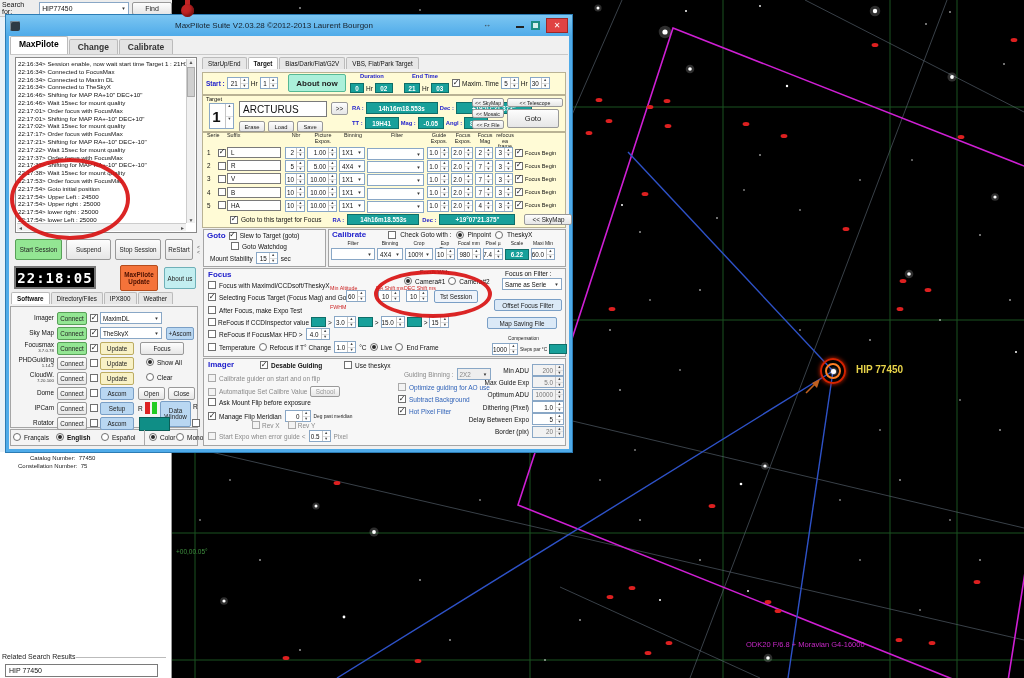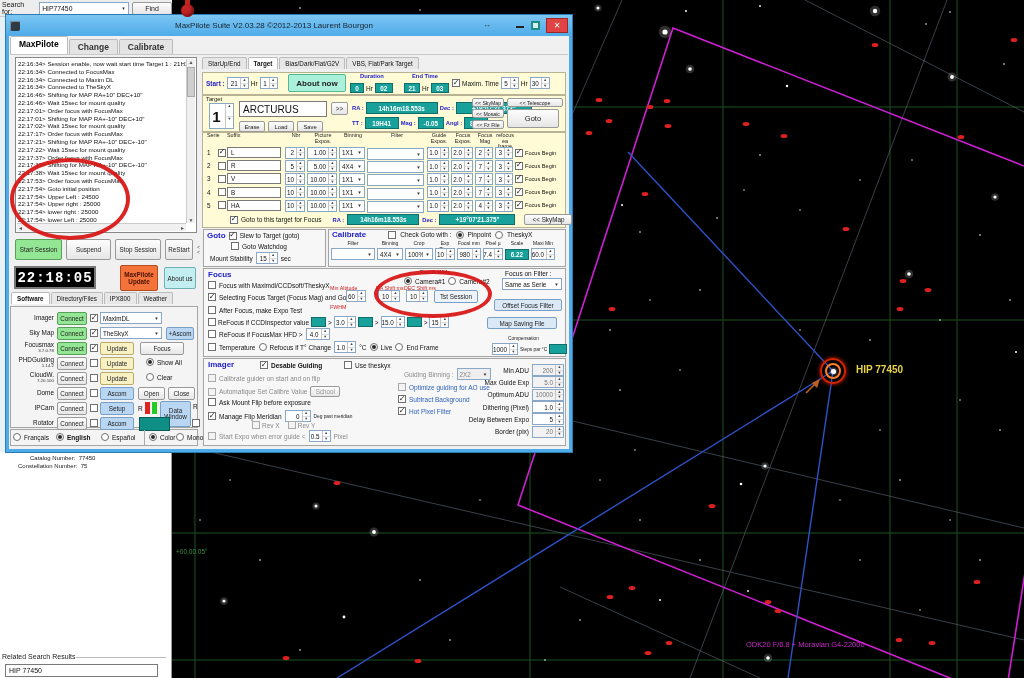--- a/index.html
+++ b/index.html
@@ -221,21 +221,21 @@
       <circle cx="635" cy="450" r="0.7" fill="#fff"></circle>
       <circle cx="545" cy="660" r="0.8" fill="#fff"></circle>
     </svg>
 
   <div class="abs" style="left:820px;top:358px;width:26px;height:26px;z-index:2;">
     <div class="marker" style="left:0;top:0;width:26px;height:26px;border:2px solid #d42300;box-shadow:0 0 4px #d42300;"></div>
     <div class="marker" style="left:5px;top:5px;width:16px;height:16px;border:2px solid #ff8026;"></div>
     <div class="marker" style="left:10.5px;top:10.5px;width:5px;height:5px;background:#fff;box-shadow:0 0 3px #fff;"></div>
   </div>
   <div class="abs" id="hiplabel" style="left:856px;top:364px;z-index:2;">HIP 77450</div>
-  <div class="abs" id="scopelabel" style="left:746px;top:640px;z-index:2;">ODK20 F/6.8 + Moravian G4-22000</div>
+  <div class="abs" id="scopelabel" style="left:746px;top:640px;z-index:2;">ODK20 F/6.8 + Moravian G4-16000</div>
   <div class="abs" style="left:176px;top:545px;z-index:2;">
     <span id="coordlabel">+00,00.05°</span>
   </div>
 
   <div class="abs" style="left:0;top:0;width:172px;height:17px;background:#ededed;border-bottom:1px solid #c8c8c8;z-index:10;display:flex;align-items:center;gap:3px;padding-left:2px;box-sizing:border-box;">
     <span style="font-size:7px;">Search for:</span>
     <span class="dd" style="width:90px;height:13px;">
       <b style="font-size:6.8px;">HIP77450</b>
         <i>▼</i>
     </span>
@@ -301,21 +301,21 @@
   </div>
 
   <div class="abs" style="left:15px;top:239px;z-index:11;display:flex;gap:4px;">
     <span class="sbtn greenb" style="width:47px;height:21px;">Start Session</span>
     <span class="sbtn" style="width:45px;height:21px;">Suspend</span>
     <span class="sbtn" style="width:46px;height:21px;">Stop Session</span>
     <span class="sbtn" style="width:28px;height:21px;">ReStart</span>
     <span style="font-size:5px;line-height:5px;color:#555;display:flex;flex-direction:column;justify-content:center;">&lt;<br>&lt;</span>
   </div>
 
-  <div class="abs" id="clock" style="z-index:11;font-family:Liberation Mono, monospace;">22:18:05</div>
+  <div class="abs" id="clock" style="z-index:11;">22:18:05</div>
   <div class="abs sbtn" style="left:120px;top:265px;width:38px;height:26px;z-index:11;background:#f4733a;border-color:#b44d1e;flex-direction:column;font-weight:bold;color:#4a1000;line-height:7px;">
     <span>MaxPilote</span>
       <span>Update</span>
   </div>
   <div class="abs sbtn" style="left:164px;top:267px;width:32px;height:22px;z-index:11;background:#c2eef0;border-color:#6fb0b8;">About us</div>
 
   <div class="abs" style="left:11px;top:292px;z-index:11;display:flex;gap:1px;align-items:flex-end;">
     <span class="rtab sel">Software</span>
     <span class="rtab">Directory/Files</span>
     <span class="rtab">IPX800</span>

